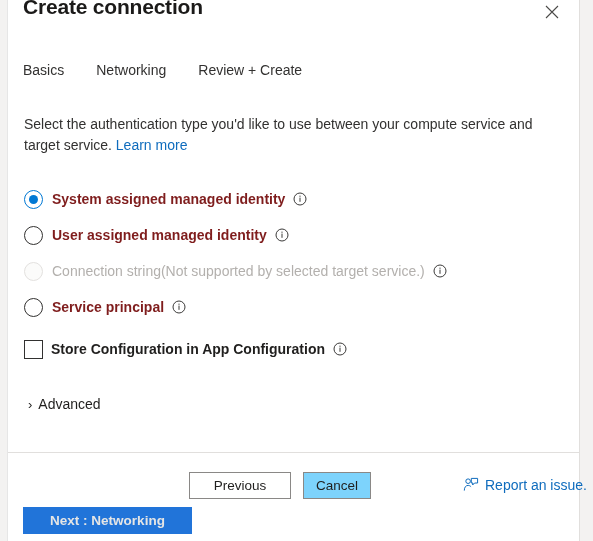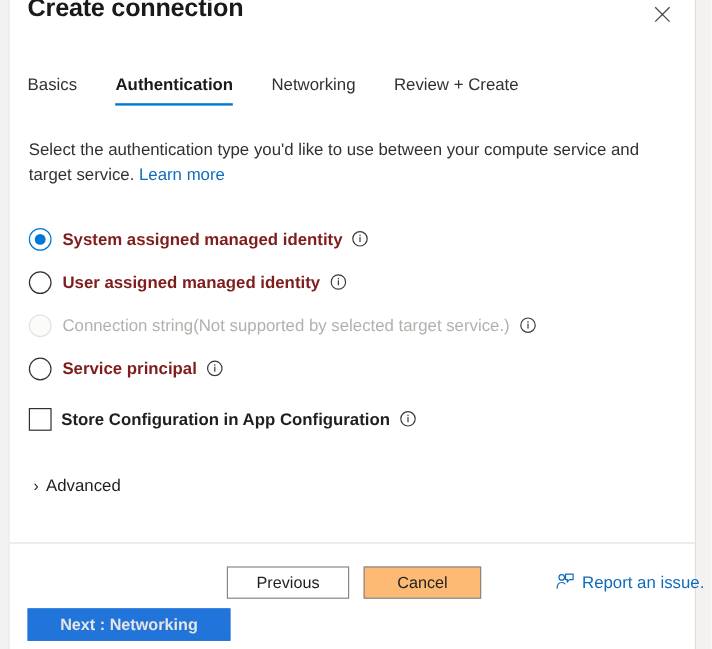--- a/index.html
+++ b/index.html
@@ -261,22 +261,22 @@
   }
   #previous-button {
     left: 181px;
     width: 102px;
     background: #ffffff;
     border: 1px solid #8a8886;
     color: #201f1e;
   }
   #cancel-button {
     left: 295px;
-    width: 98px;
-    background: #fdba74;
+    width: 68px;
+    background: #7dd3fc;
     border: 1px solid #8a8886;
     color: #201f1e;
   }
   #report-issue {
     position: absolute;
     left: 455px;
     top: 20px;
     display: flex;
     align-items: center;
     height: 24px;
@@ -301,21 +301,20 @@
 
     <div id="title">Create connection</div>
     <button id="close-btn" aria-label="Close">
       <svg width="14" height="14" viewBox="0 0 14 14" aria-hidden="true">
         <path d="M1 1 L13 13 M13 1 L1 13" stroke="#4b4a48" stroke-width="1.1" fill="none"></path>
       </svg>
     </button>
 
     <div id="tabs">
       <button class="tab">Basics</button>
-      <button class="tab active">Authentication</button>
       <button class="tab">Networking</button>
       <button class="tab">Review + Create</button>
     </div>
 
     <div id="description">
       <span>Select the authentication type you'd like to use between your compute service and target service.</span>
       <a id="learn-more" href="#">Learn more</a>
     </div>
 
     <div id="radio-group">

